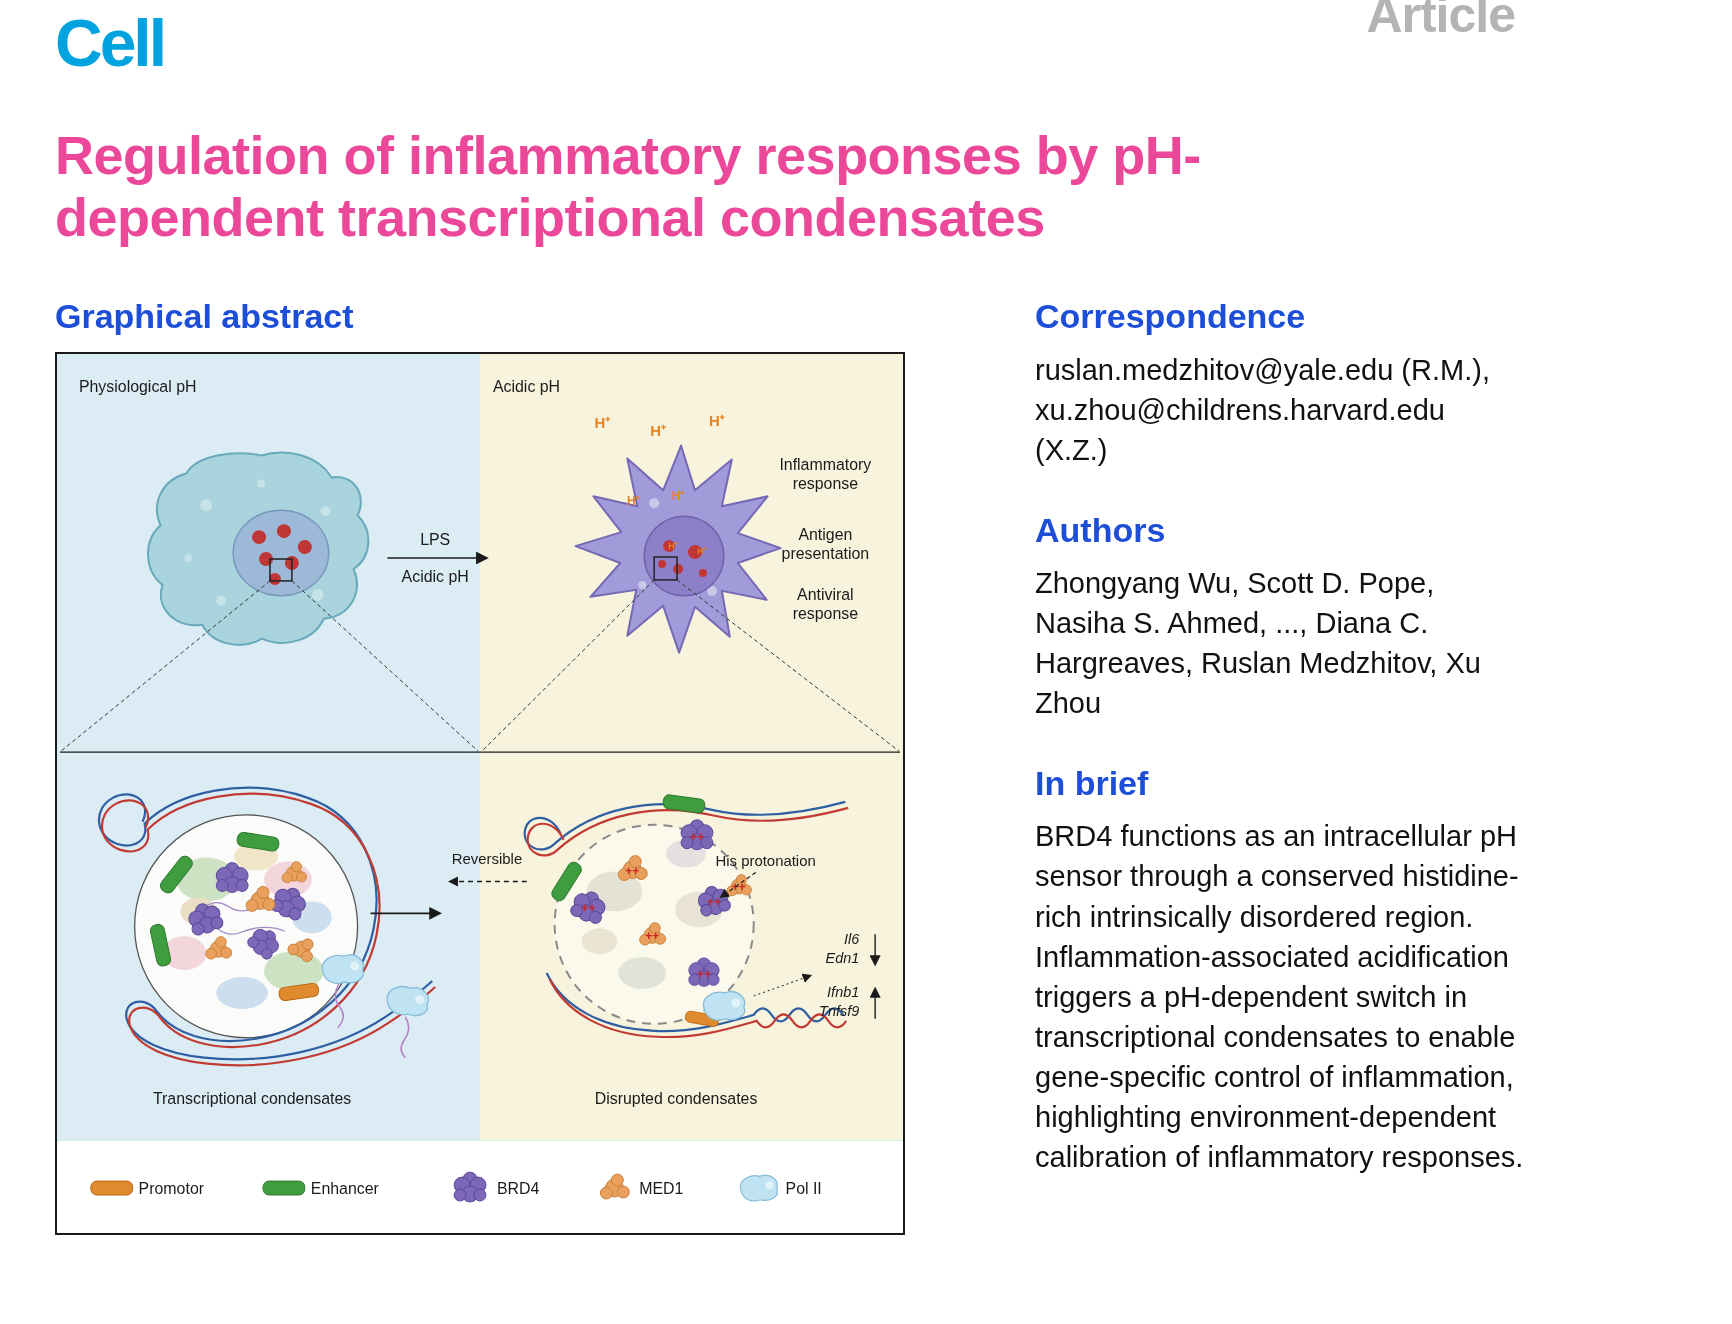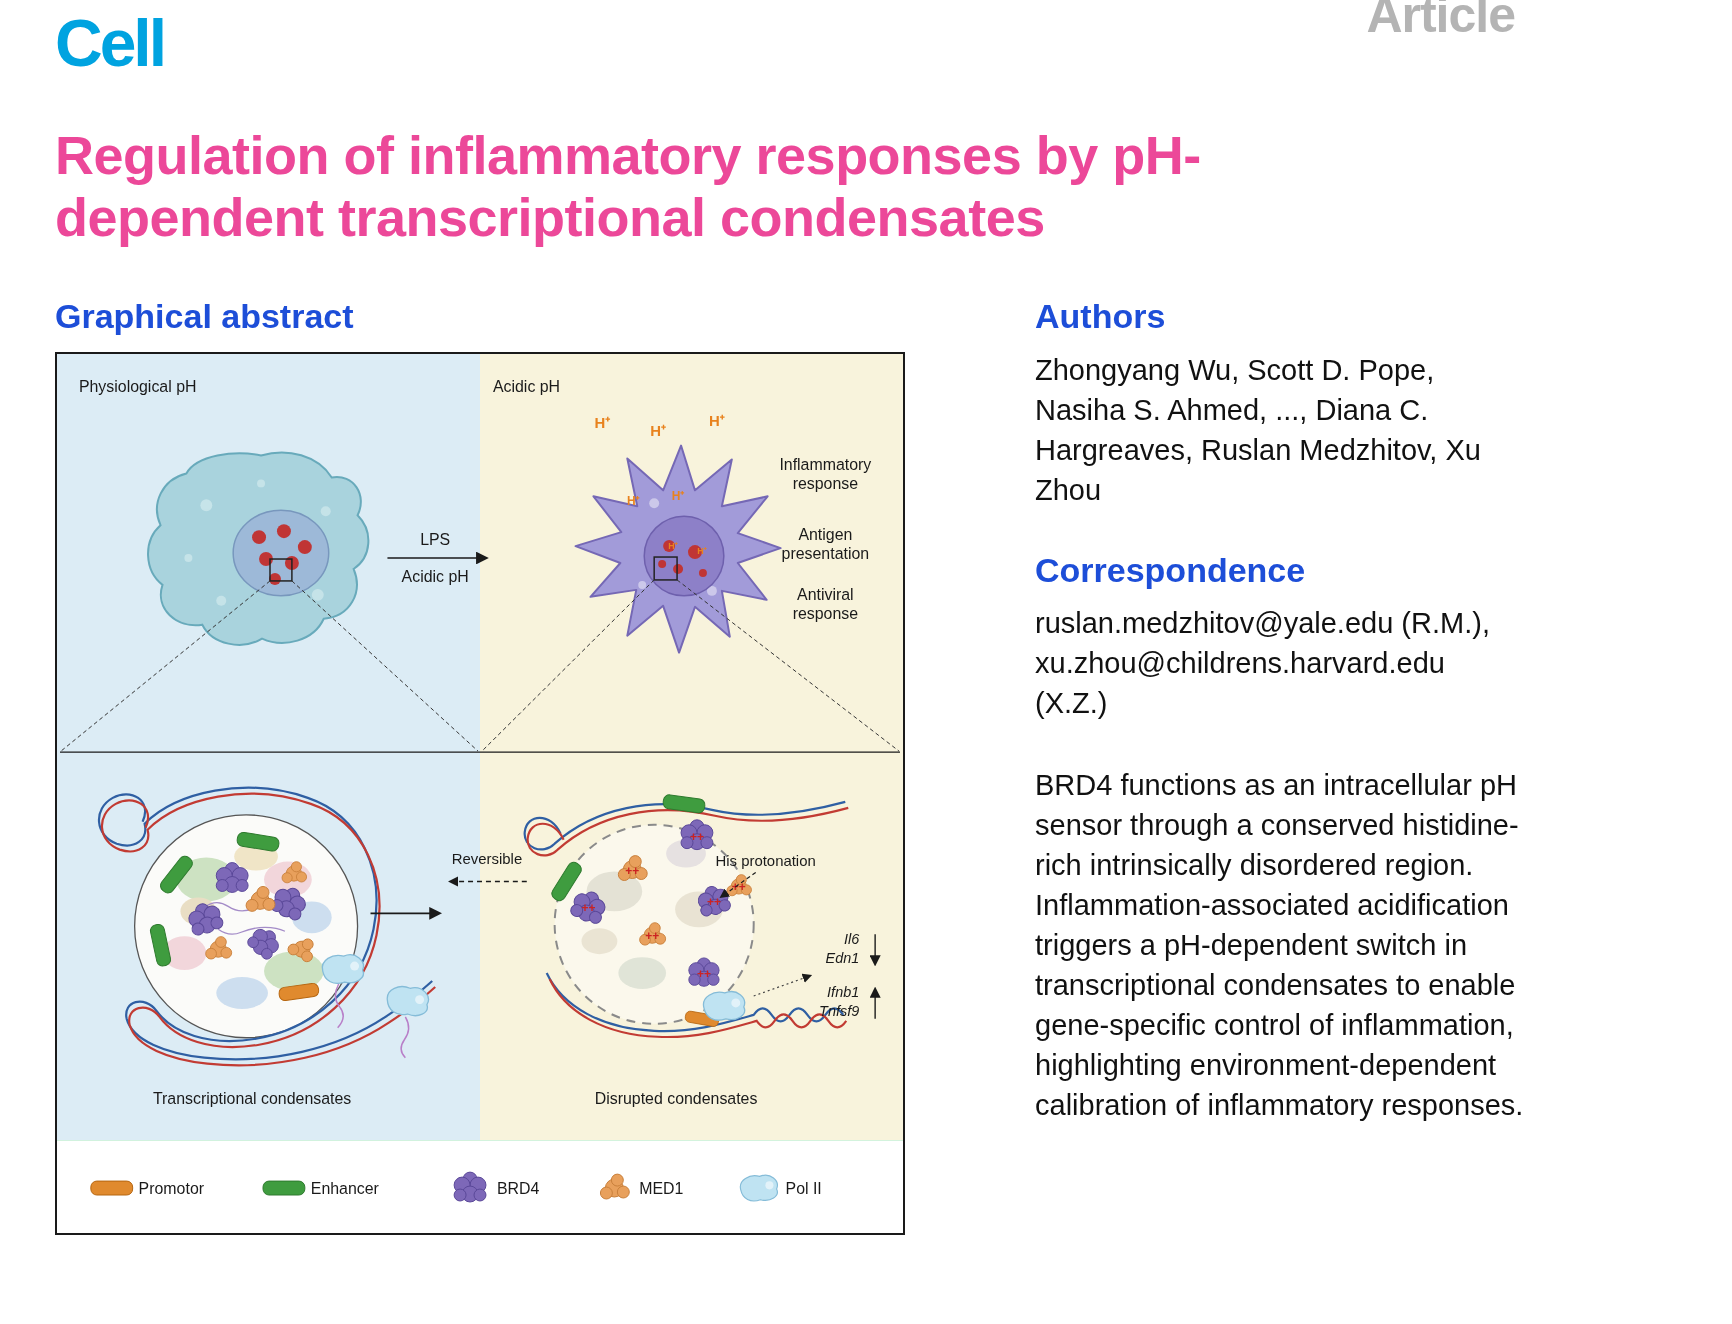--- a/index.html
+++ b/index.html
@@ -336,31 +336,32 @@
             <use href="#polii-shape" transform="translate(705,838) scale(0.9)" stroke="#85bcd8" stroke-width="1.3" fill="#bfe3f2"></use>
             <text x="732" y="844" class="figtext">Pol II</text>
           </g>
         </svg>
       </figure>
     </section>
 
     <aside class="right-col">
 
       <div class="block">
-        <h2 class="sec-heading">Authors</h2>
-        <p class="body-text">Zhongyang Wu, Scott D. Pope, Nasiha S. Ahmed, ..., Diana C. Hargreaves, Ruslan Medzhitov, Xu Zhou</p>
-      </div>
-
-      <div class="block">
         <h2 class="sec-heading">Correspondence</h2>
         <p class="body-text">
           <span class="email-line">ruslan.medzhitov@yale.edu (R.M.),</span>
           <span class="email-line">xu.zhou@childrens.harvard.edu (X.Z.)</span>
         </p>
       </div>
 
       <div class="block">
+        <h2 class="sec-heading">Authors</h2>
+        <p class="body-text">Zhongyang Wu, Scott D. Pope, Nasiha S. Ahmed, ..., Diana C. Hargreaves, Ruslan Medzhitov, Xu Zhou</p>
+      </div>
+
+      <div class="block">
+        <h2 class="sec-heading">In brief</h2>
         <p class="body-text">BRD4 functions as an intracellular pH sensor through a conserved histidine-rich intrinsically disordered region. Inflammation-associated acidification triggers a pH-dependent switch in transcriptional condensates to enable gene-specific control of inflammation, highlighting environment-dependent calibration of inflammatory responses.</p>
       </div>
 
     </aside>
   </div>
 </div>
 
 </body></html>

